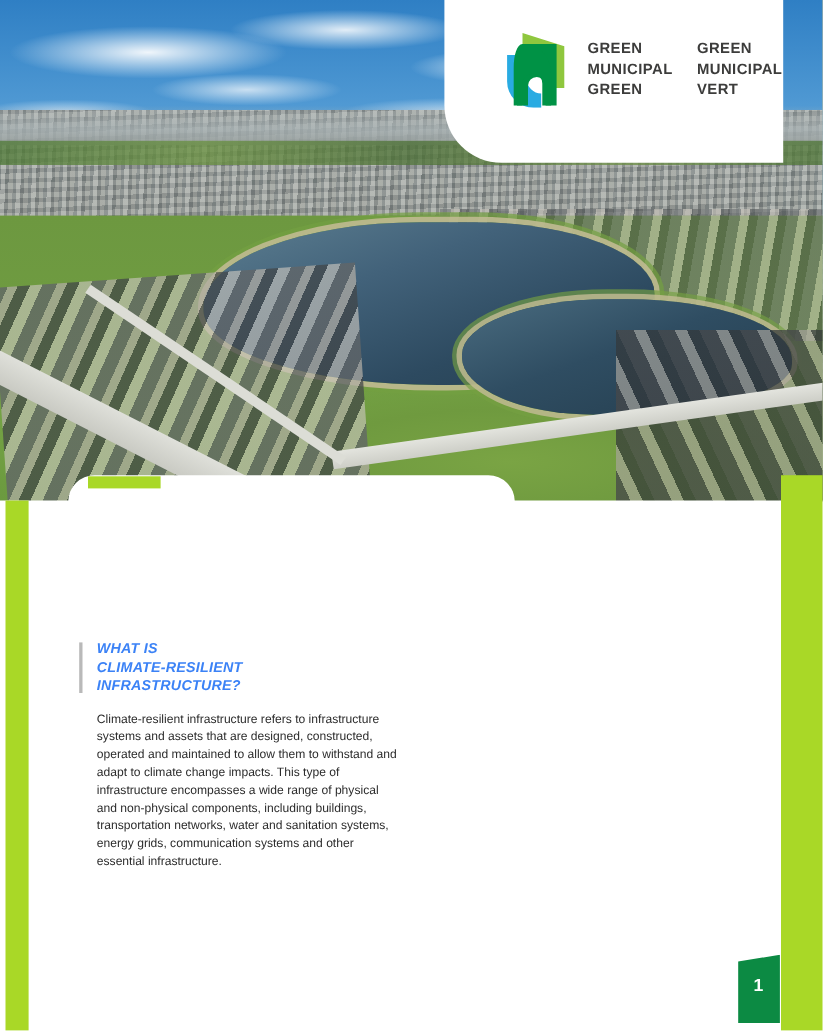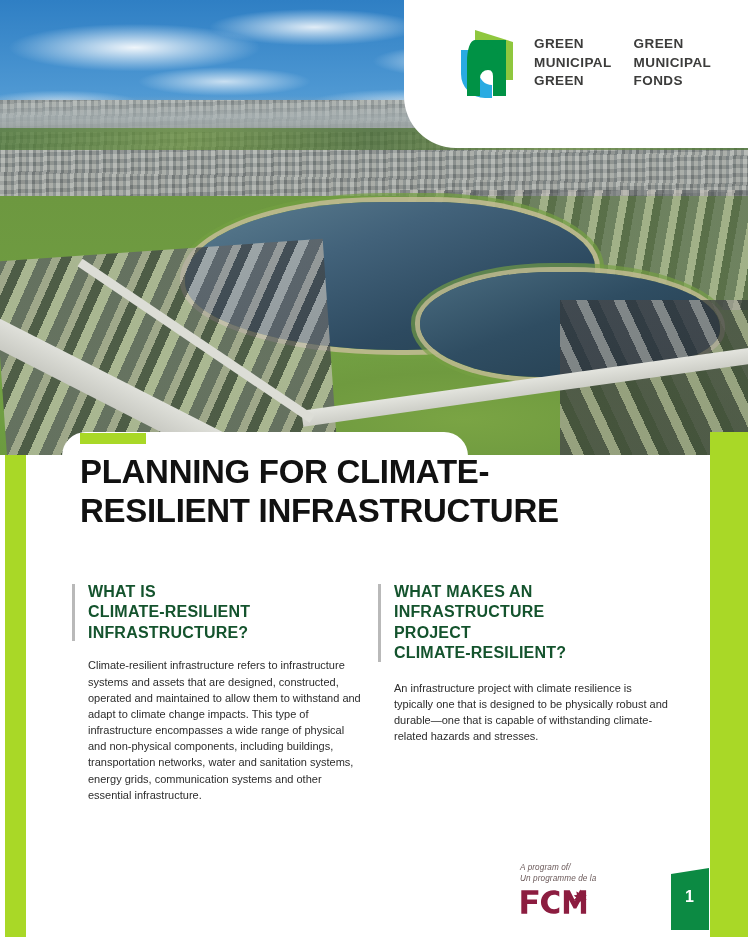--- a/index.html
+++ b/index.html
@@ -116,21 +116,21 @@
     background:
       repeating-linear-gradient(100deg,
         rgba(110,114,116,.7) 0 10px,
         rgba(196,192,184,.7) 10px 18px,
         rgba(74,78,80,.65) 18px 26px);
     opacity:.85;
   }
 
   
   .header-panel {
-    position:absolute; left:404px; top:0; width:344px; height:148px;
+    position:absolute; left:404px; top:0; width:308px; height:148px;
     background:#ffffff; border-bottom-left-radius:52px; z-index:3;
   }
   .logo-row {
     position:absolute; left:52px; top:28px; display:flex; align-items:center; gap:14px;
   }
   .logo-mark { width:64px; height:70px; flex:0 0 auto; }
   .logo-words { display:flex; gap:22px; }
   .logo-col { font-size:13.5px; font-weight:700; line-height:1.38;
     letter-spacing:.4px; color:#3c3c3b; }
 
@@ -155,22 +155,22 @@
     letter-spacing:-0.3px; color:#111111; text-transform:uppercase;
   }
 
   .cols { position:absolute; left:0; top:582px; width:748px; z-index:6; }
   .col { position:absolute; top:0; }
   .col-left { left:72px; width:290px; }
   .col-right { left:378px; width:290px; }
 
   .col-head {
     position:relative; padding-left:16px;
-    font-size:16px; font-weight:700; line-height:1.28;
-    letter-spacing:.2px; color:#14532d; text-transform:uppercase;
+    font-size:13px; font-weight:700; line-height:1.28;
+    letter-spacing:.2px; color:#3b82f6; text-transform:uppercase;font-style:italic;
   }
   .col-head::before {
     content:""; position:absolute; left:0; top:2px; bottom:2px; width:3px;
     background:#b9b9b9;
   }
   .col-text {
     margin-top:14px; padding-left:16px;
     font-size:11px; line-height:1.47; color:#2c2c2c;
   }
   .col-right .col-text { margin-top:16px; }
@@ -223,75 +223,50 @@
       </span>
       <span class="logo-words">
         <span class="logo-col">
           <span>GREEN</span><br>
           <span>MUNICIPAL</span><br>
           <span>GREEN</span>
         </span>
         <span class="logo-col">
           <span>GREEN</span><br>
           <span>MUNICIPAL</span><br>
-          <span>FONDS</span>
+          <span>VERT</span>
         </span>
       </span>
     </div>
   </div>
 
   <div class="content-card"></div>
   <div class="content-body"></div>
   <div class="accent-bar"></div>
 
   <div class="edge-band-left"></div>
   <div class="edge-band-right"></div>
 
-  <h1 class="doc-title">PLANNING FOR CLIMATE-RESILIENT INFRASTRUCTURE</h1>
 
   <div class="cols">
 
     <div class="col col-left">
       <h2 class="col-head">
         <span>WHAT IS</span><br>
         <span>CLIMATE-RESILIENT</span><br>
         <span>INFRASTRUCTURE?</span>
       </h2>
       <p class="col-text">Climate-resilient infrastructure refers to infrastructure systems and assets that are designed, constructed, operated and maintained to allow them to withstand and adapt to climate change impacts. This type of infrastructure encompasses a wide range of physical and non-physical components, including buildings, transportation networks, water and sanitation systems, energy grids, communication systems and other essential infrastructure.</p>
     </div>
 
     <div class="col col-right">
-      <h2 class="col-head">
-        <span>WHAT MAKES AN</span><br>
-        <span>INFRASTRUCTURE</span><br>
-        <span>PROJECT</span><br>
-        <span>CLIMATE-RESILIENT?</span>
-      </h2>
-      <p class="col-text">An infrastructure project with climate resilience is typically one that is designed to be physically robust and durable—one that is capable of withstanding climate-related hazards and stresses.</p>
     </div>
 
   </div>
 
-  <div class="fcm-block">
-    <div class="fcm-tag">
-      <span>A program of/</span><br>
-      <span>Un programme de la</span>
-    </div>
-    <span class="fcm-mark">
-      <svg viewBox="0 0 110 40" width="72" height="28" aria-hidden="true">
-        <g fill="#8c1d40">
-          <path d="M2 2 h26 v7 H11 v7 h15 v7 H11 v15 H2 Z"></path>
-          <path d="M52 3.5 a18 18 0 1 0 0 33 a18 18 0 0 1 0-33 Z" fill="none"></path>
-          <path d="M51 2 c-11 0-19 8-19 18 s8 18 19 18 c4 0 7-1 9-2 v-8 c-2 2-5 3-8 3 c-6 0-10-5-10-11 s4-11 10-11 c3 0 6 1 8 3 V4 c-2-1-5-2-9-2 Z"></path>
-          <path d="M67 2 h9 l8 16 l8-16 h9 v36 h-8 V17 l-7 13 h-4 l-7-13 v21 h-8 Z"></path>
-          <path d="M92 1 l2 5 l4-2 l-1 5 l5 1 l-4 3 l4 4 l-6 0 l0 5 l-4-3 l-4 3 l0-5 l-6 0 l4-4 l-4-3 l5-1 l-1-5 l4 2 Z"></path>
-        </g>
-      </svg>
-    </span>
-  </div>
 
   <div class="page-badge">
     <svg viewBox="0 0 46 62" width="46" height="62" aria-hidden="true">
       <polygon points="0,6 38,0 38,62 0,62" fill="#0c8a43"></polygon>
     </svg>
     <span class="page-num">1</span>
   </div>
 
 </div>
 

